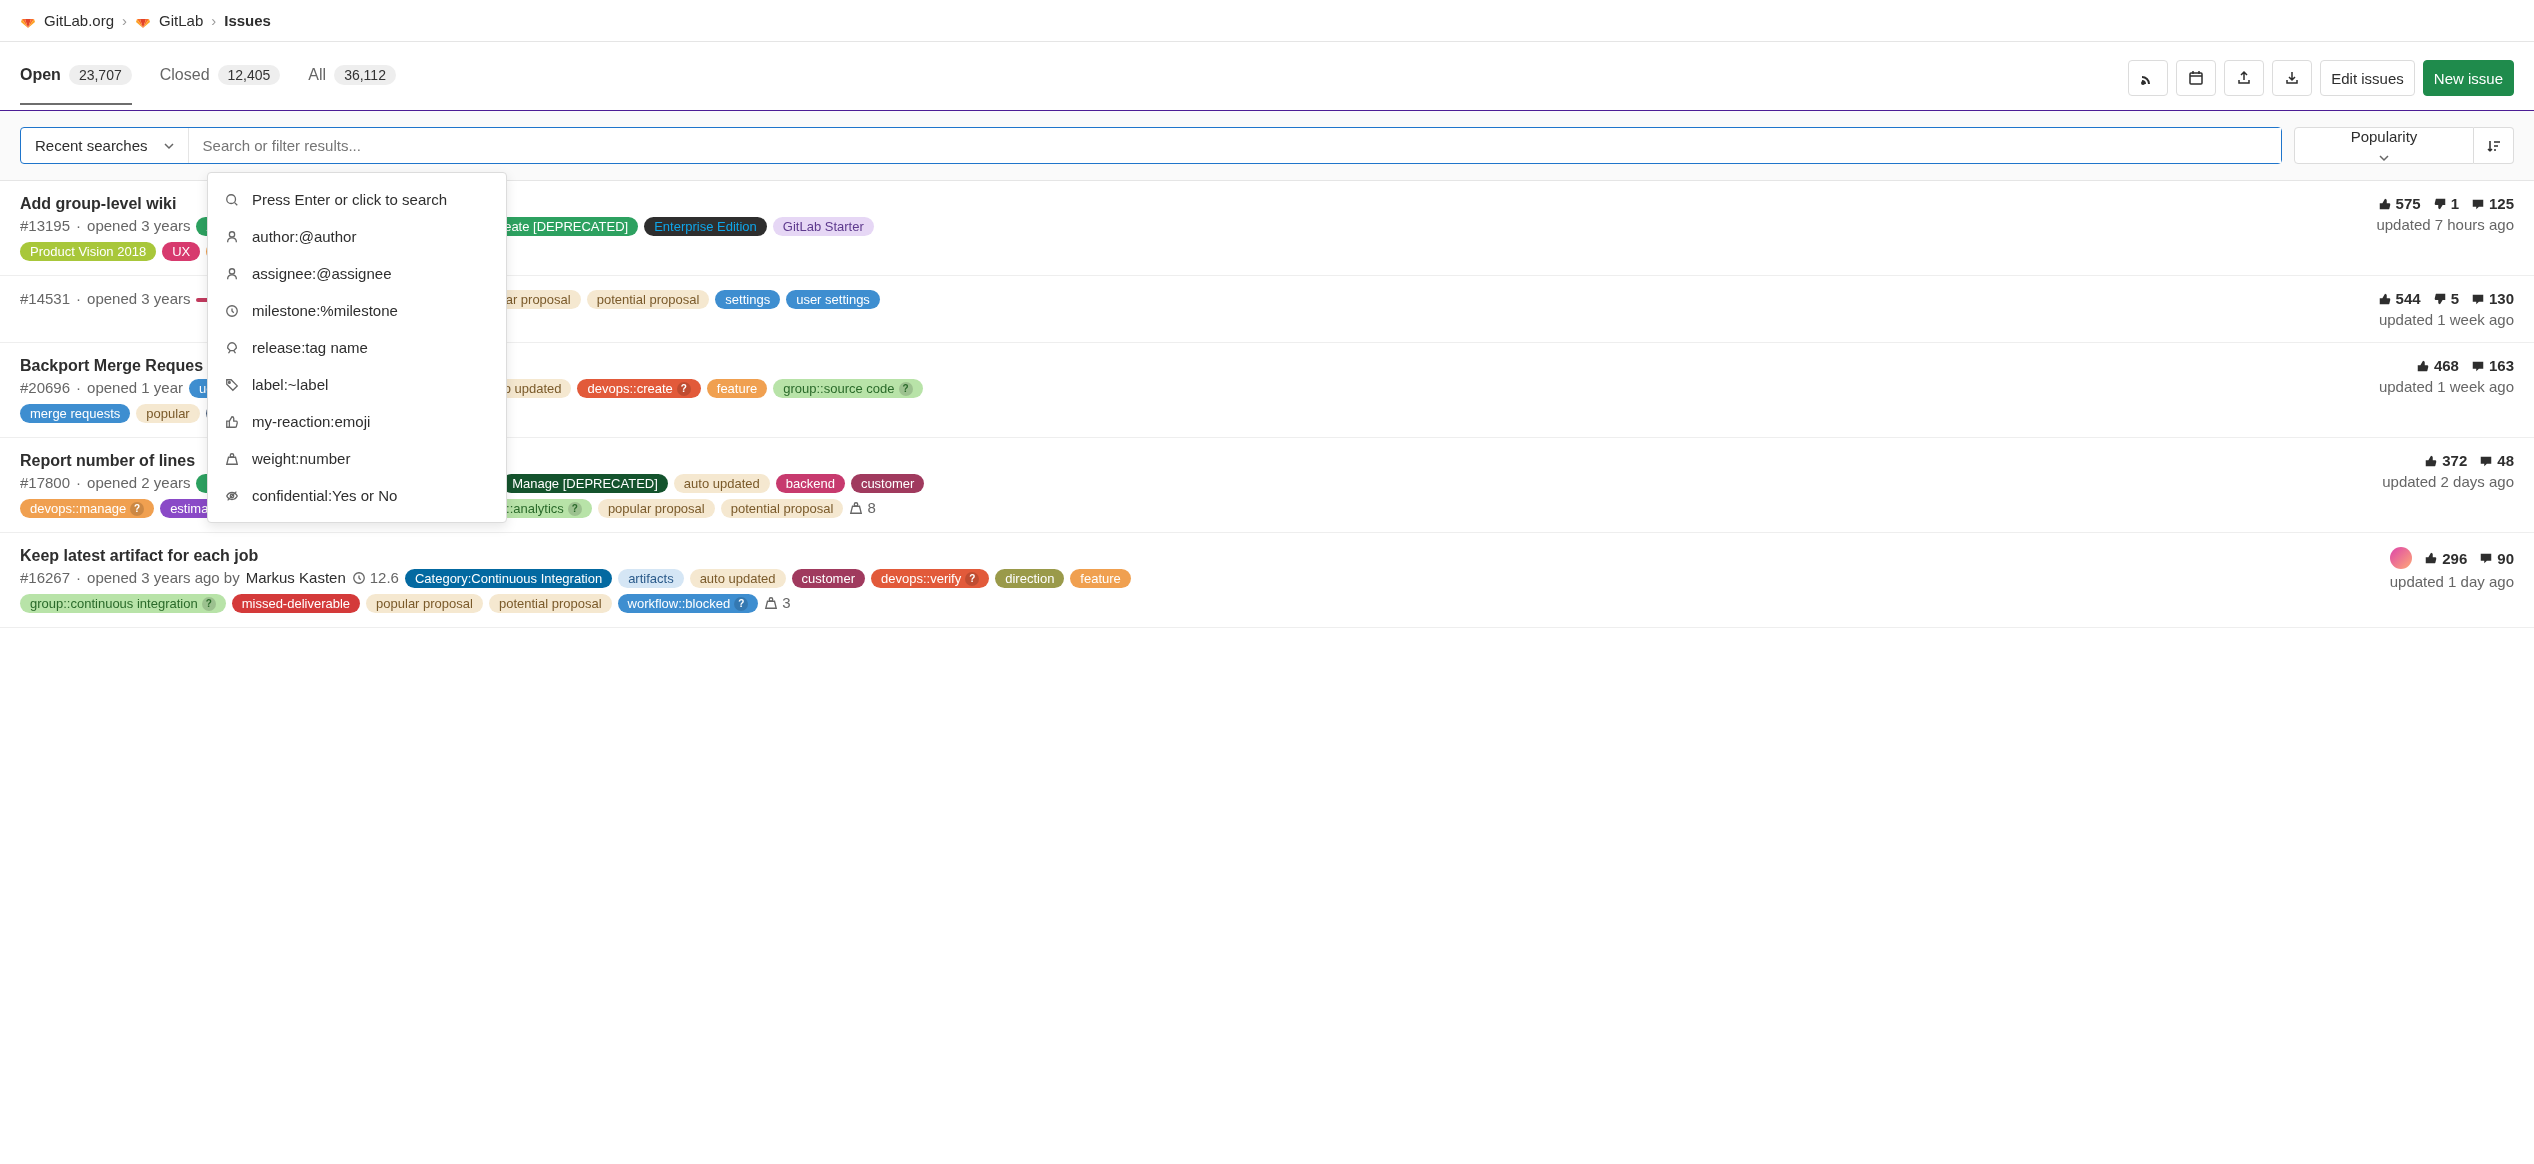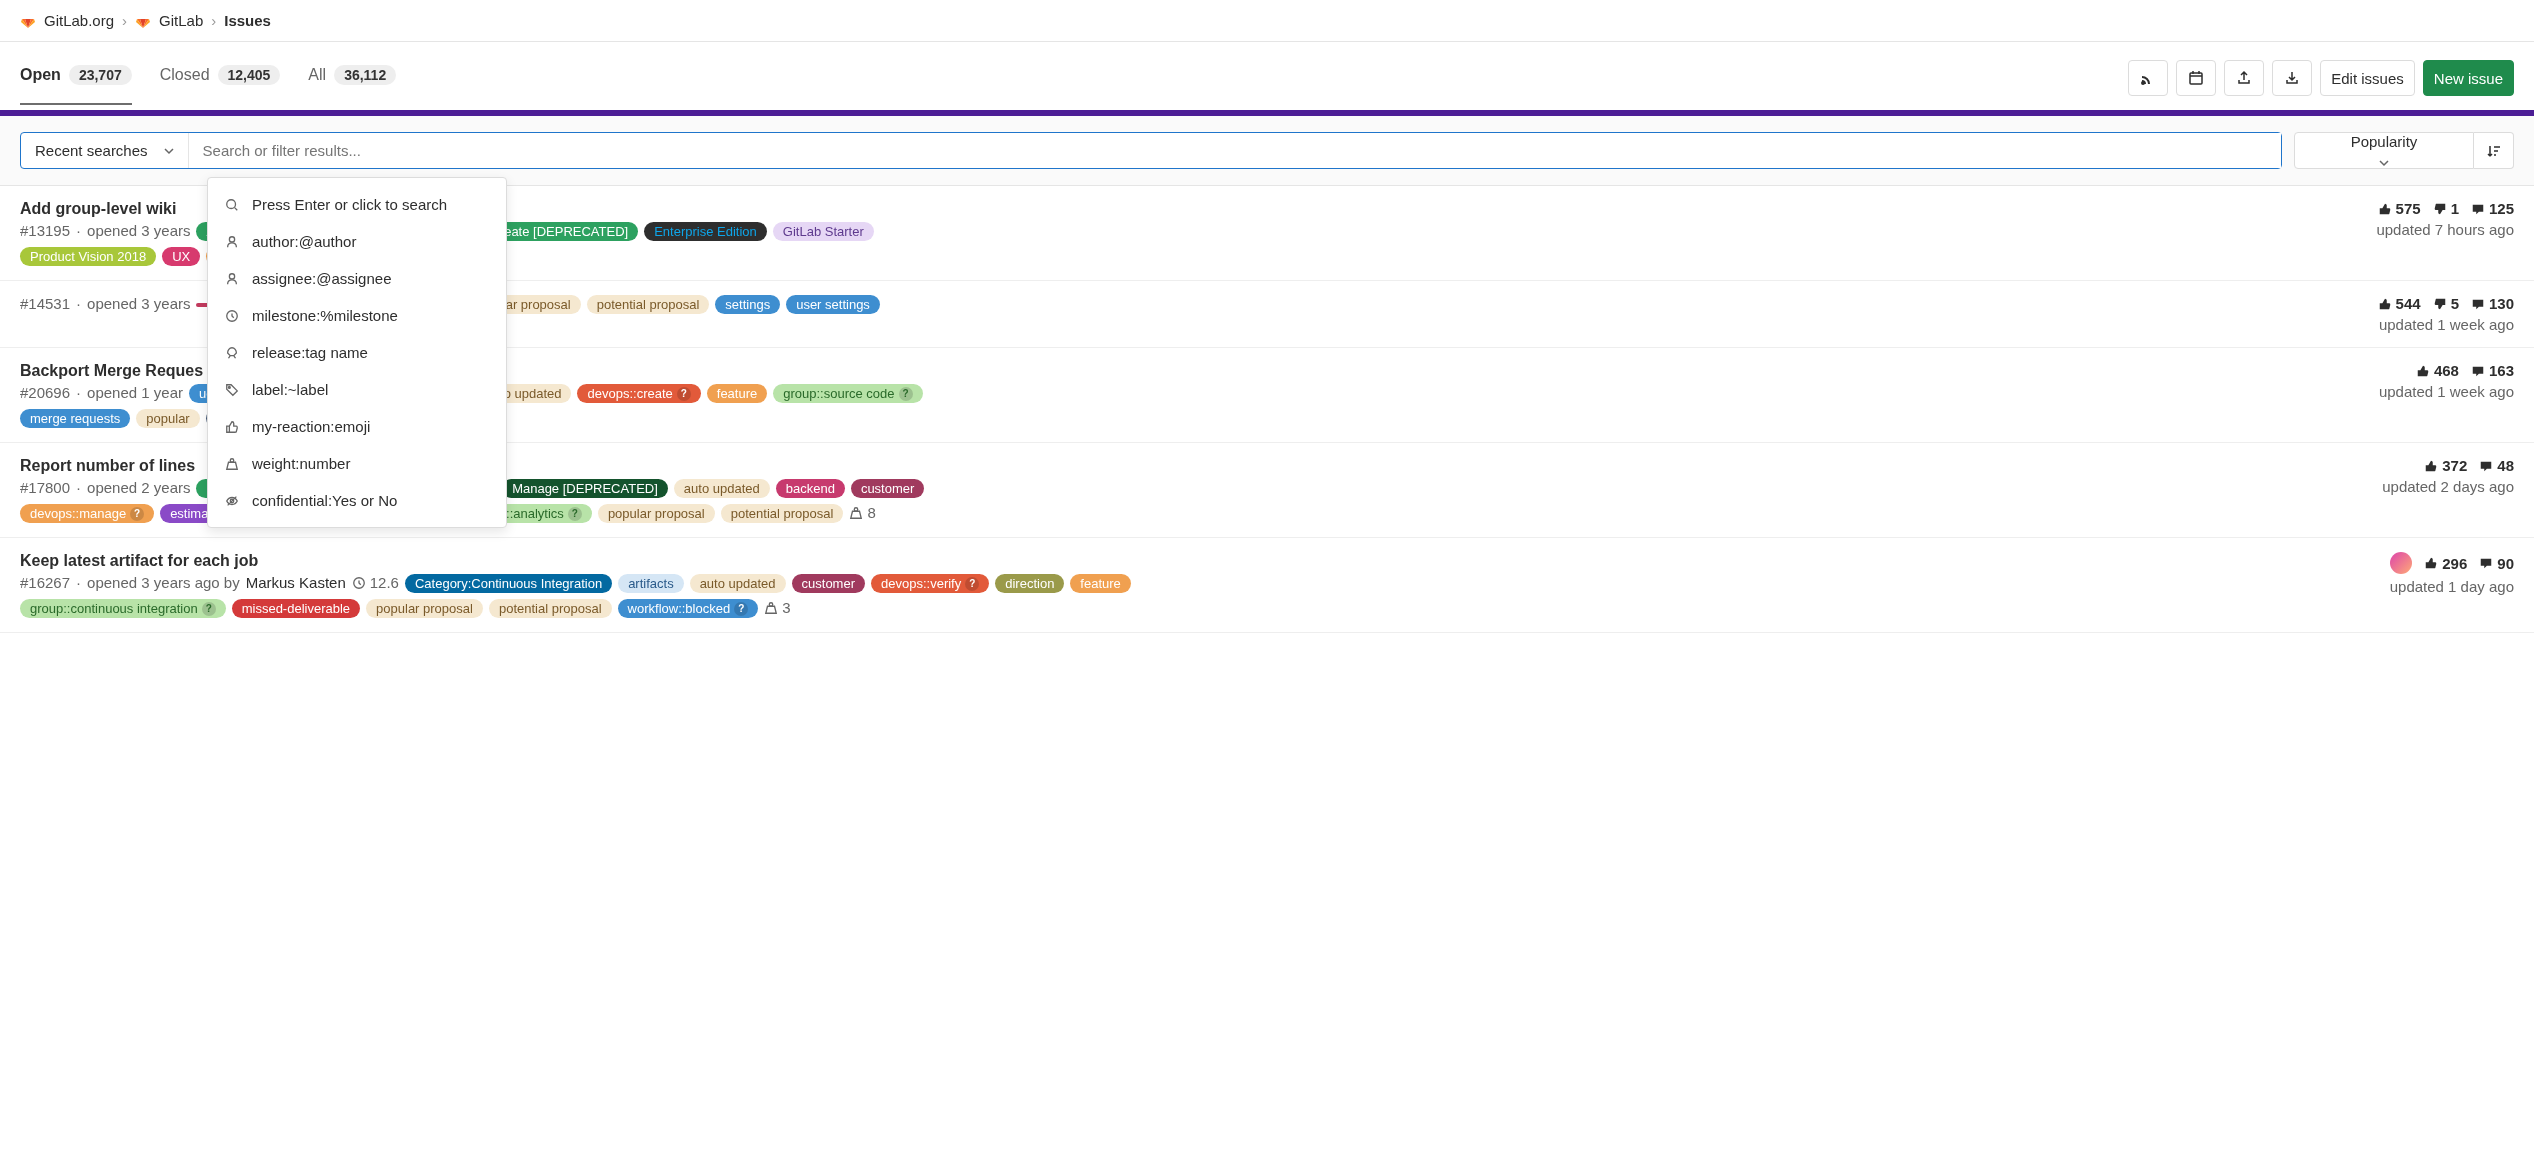--- a/index.html
+++ b/index.html
@@ -4,25 +4,25 @@
 <style>
 * { box-sizing: border-box; margin: 0; padding: 0; }
 body { font-family: -apple-system, BlinkMacSystemFont, "Segoe UI", Helvetica, Arial, sans-serif; font-size: 14px; color: #2e2e2e; background: #fff; }
 a { text-decoration: none; color: inherit; }
 
 .breadcrumbs { display: flex; align-items: center; gap: 8px; padding: 12px 20px; border-bottom: 1px solid #e5e5e5; font-size: 15px; color: #2e2e2e; }
 .breadcrumbs .sep { color: #999; }
 .breadcrumbs .logo { width: 16px; height: 16px; display: inline-flex; }
 .breadcrumbs .current { font-weight: 600; }
 
-.tabs-row { display: flex; align-items: center; justify-content: space-between; padding: 18px 20px 0 20px; border-bottom: 6px solid #4c1d95; }
+.tabs-row { display: flex; align-items: center; justify-content: space-between; padding: 18px 20px 0 20px; border-bottom: 1px solid #4c1d95; }
 .tabs { display: flex; gap: 28px; }
 .tab { display: flex; align-items: center; gap: 8px; padding-bottom: 18px; border-bottom: 2px solid transparent; cursor: pointer; color: #666; font-size: 16px; }
 .tab.active { color: #2e2e2e; font-weight: 600; border-bottom-color: #6e6e6e; }
-.badge-count { background: #eee; color: #333; border-radius: 12px; padding: 2px 10px; font-size: 14px; font-weight: 700; }
+.badge-count { background: #eee; color: #333; border-radius: 12px; padding: 2px 10px; font-size: 14px; font-weight: 400; }
 
 .actions { display: flex; gap: 8px; align-items: center; padding-bottom: 14px; }
 .btn { display: inline-flex; align-items: center; justify-content: center; gap: 6px; border: 1px solid #dcdcdc; background: #fff; border-radius: 4px; padding: 8px 10px; cursor: pointer; font-size: 15px; color: #2e2e2e; height: 36px; }
 .btn.icon-only { width: 40px; }
 .btn.primary { background: #1f8b4c; color: #fff; border-color: #1f8b4c; font-weight: 500; }
 
 .filter-row { display: flex; gap: 12px; padding: 16px 20px; background: #fafafa; border-bottom: 1px solid #e5e5e5; align-items: stretch; position: relative; }
 .filter-bar { display: flex; flex: 1; border: 1px solid #1f75cb; border-radius: 4px; background: #fff; overflow: visible; position: relative; }
 .recent-searches { display: flex; align-items: center; gap: 16px; padding: 0 14px; border-right: 1px solid #e5e5e5; font-size: 15px; cursor: pointer; }
 .search-input { flex: 1; border: none; outline: none; padding: 0 14px; font-size: 15px; }

